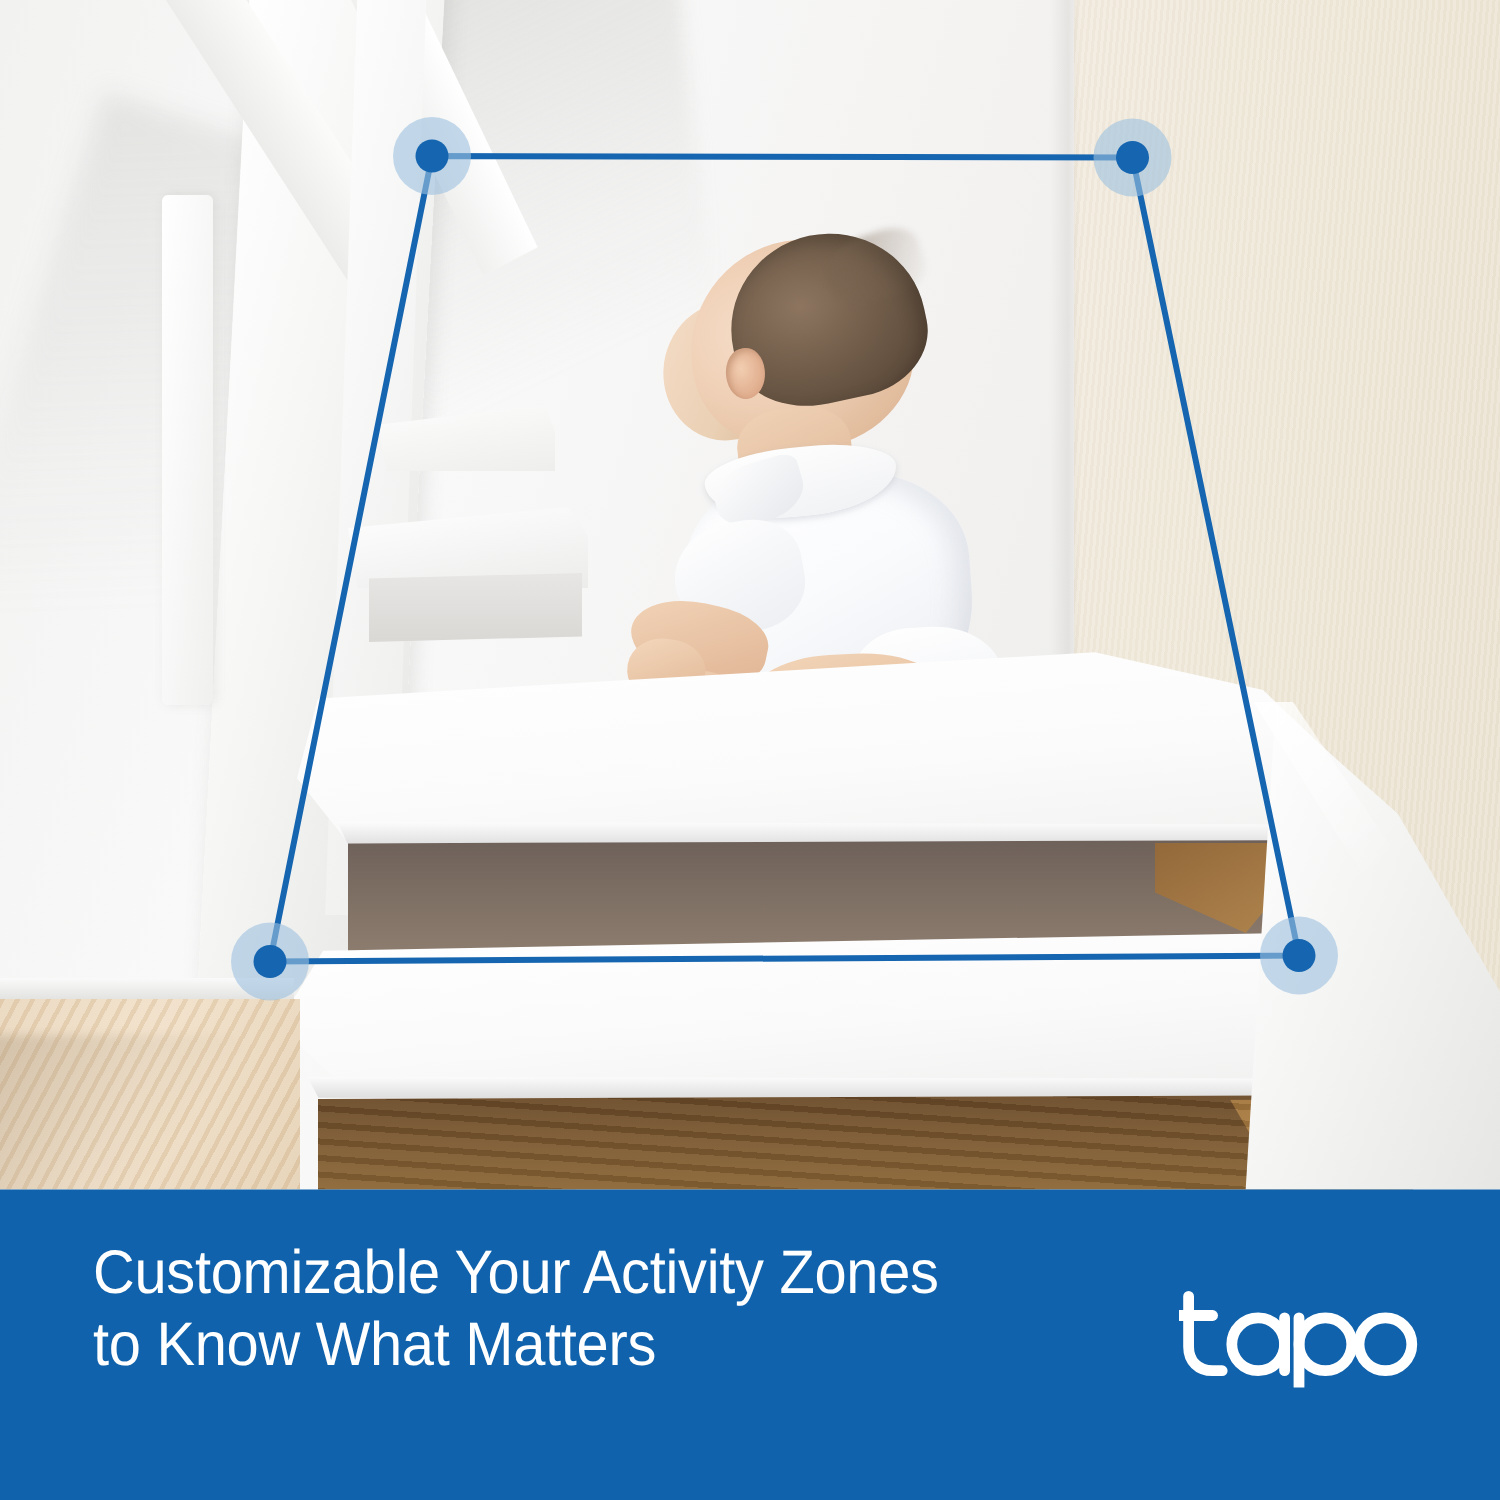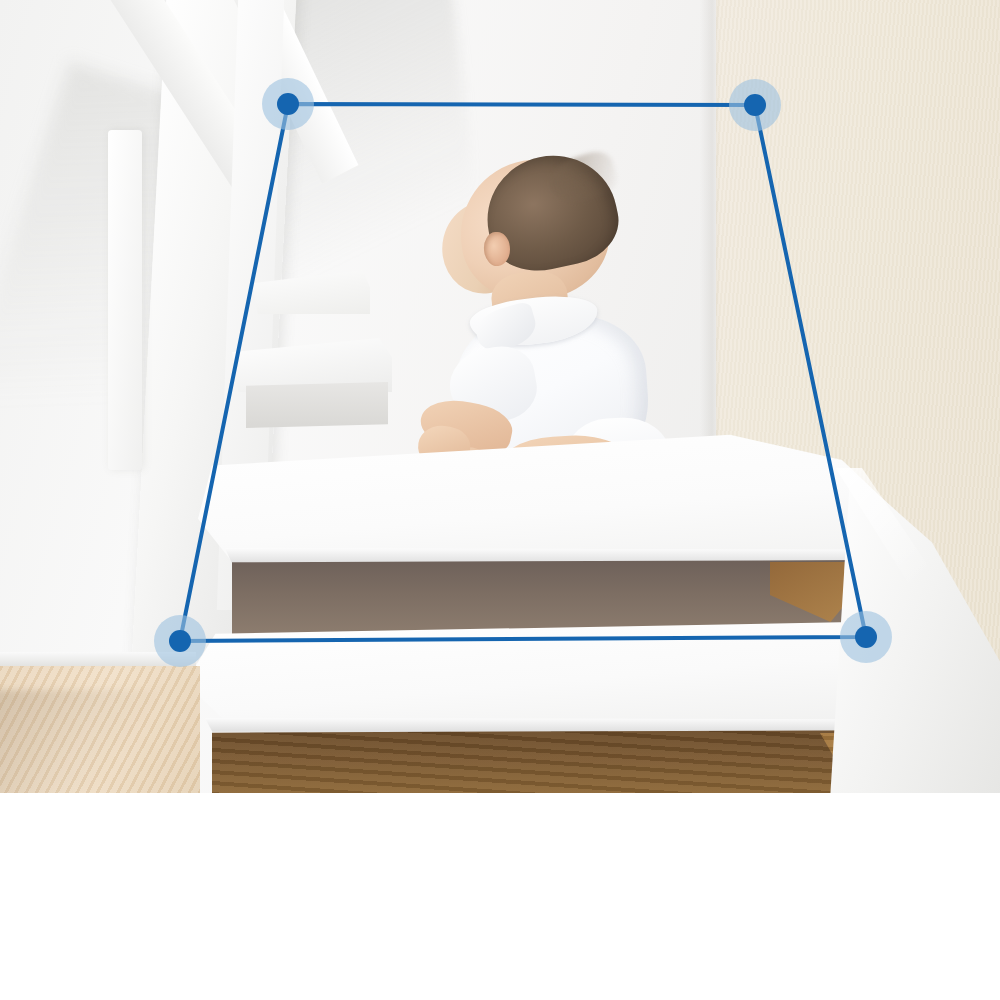--- a/index.html
+++ b/index.html
@@ -490,14 +490,32 @@
           <circle cx="755" cy="105" r="26" fill="#9dc2e0" opacity="0.6"></circle>
           <circle cx="755" cy="105" r="11" fill="#1565b0"></circle>
           <circle cx="866" cy="637" r="26" fill="#9dc2e0" opacity="0.6"></circle>
           <circle cx="866" cy="637" r="11" fill="#1565b0"></circle>
           <circle cx="180" cy="641" r="26" fill="#9dc2e0" opacity="0.6"></circle>
           <circle cx="180" cy="641" r="11" fill="#1565b0"></circle>
         </g>
     </svg>
   </div>
 
+  <div class="banner">
+    <div class="banner-text">Customizable Your Activity Zones
+to Know What Matters</div>
+
+    <svg class="logo" viewBox="0 0 200 90">
+
+      <path d="M8 14 L8 56 C8 68 16 76 28 76 L36 76" fill="none" stroke="#ffffff" stroke-width="9" stroke-linecap="round"></path>
+      <path d="M0 30 L28 30" fill="none" stroke="#ffffff" stroke-width="9" stroke-linecap="round"></path>
+
+      <circle cx="66" cy="54" r="22" fill="none" stroke="#ffffff" stroke-width="9"></circle>
+      <path d="M88 32 L88 76" fill="none" stroke="#ffffff" stroke-width="9" stroke-linecap="round"></path>
+
+      <circle cx="122" cy="54" r="22" fill="none" stroke="#ffffff" stroke-width="9"></circle>
+      <path d="M100 32 L100 90" fill="none" stroke="#ffffff" stroke-width="9" stroke-linecap="round"></path>
+
+      <circle cx="172" cy="54" r="22" fill="none" stroke="#ffffff" stroke-width="9"></circle>
+    </svg>
+  </div>
 
 </div>
 
 </body></html>

